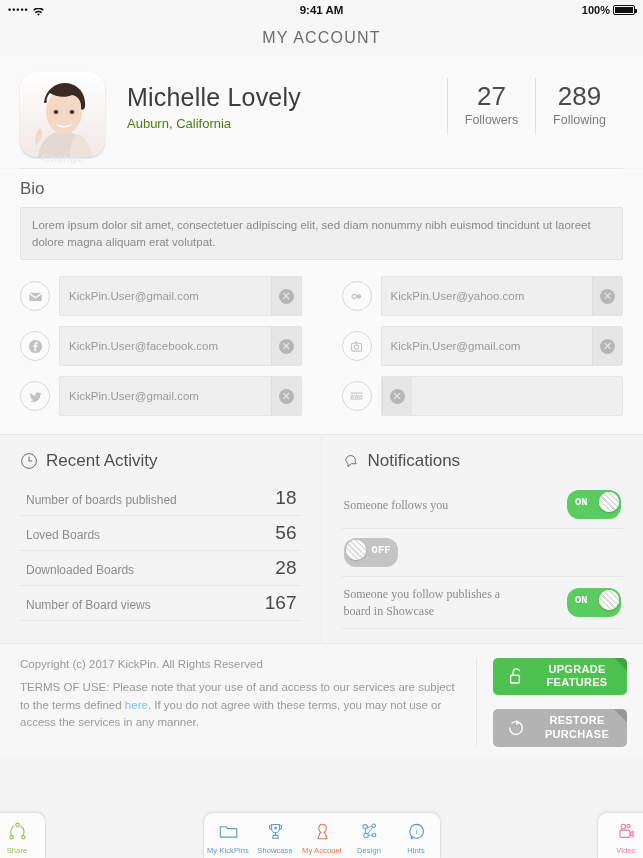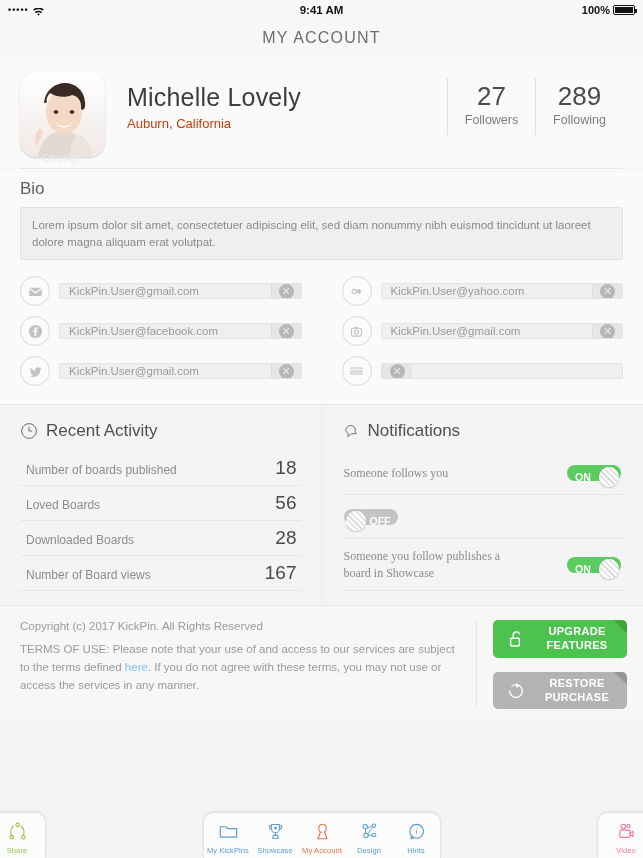--- a/index.html
+++ b/index.html
@@ -37,21 +37,21 @@
     width: 85px; height: 85px; border-radius: 16px; overflow: hidden;
     background: #efe7e2; box-shadow: 0 1px 2px rgba(0,0,0,.18); position: relative;
   }
   .avatar svg { display: block; width: 85px; height: 85px; }
   .avatar-change {
     position: absolute; bottom: -7px; left: 0; width: 85px; text-align: center;
     font-size: 11px; color: #e9e9e9; letter-spacing: .5px;
   }
   .ident { margin-left: 22px; padding-top: 12px; flex: 1 1 auto; }
   .pname { font-size: 25px; color: #3d3d3d; font-weight: 400; line-height: 1.1; letter-spacing: .2px; }
-  .ploc { font-size: 13px; color: #c2410c; margin-top: 4px; }
+  .ploc { font-size: 13px; color: #4d7c0f; margin-top: 4px; }
   .stats { display: flex; align-items: stretch; padding-top: 6px; }
   .stat { width: 88px; text-align: center; border-left: 1px solid #e0e0e0; padding: 4px 0 8px 0; }
   .stat .num { font-size: 26px; color: #4a4a4a; font-weight: 300; line-height: 1.15; }
   .stat .lbl { font-size: 12.5px; color: #7d7d7d; margin-top: 1px; }
 
   .hairline { height: 1px; background: #e6e6e6; margin: 0 20px; }
 
   
   .bio-sec { background: #fafafa; padding: 10px 20px 0 20px; }
   .bio-title { font-size: 17px; color: #5e5e5e; font-weight: 400; margin-bottom: 8px; }
@@ -65,21 +65,21 @@
             grid-template-columns: 1fr 1fr; column-gap: 40px; row-gap: 10px; }
   .field { display: flex; align-items: center; }
   .ficon {
     width: 30px; height: 30px; flex: 0 0 30px; border-radius: 50%;
     border: 1px solid #d8d8d8; background: #fbfbfb;
     display: flex; align-items: center; justify-content: center; color: #bdbdbd;
     margin-right: 9px;
   }
   .ficon svg { display: block; }
   .finput {
-    flex: 1 1 auto; height: 16px; background: #efefef; border: 1px solid #e4e4e4;
+    flex: 1 1 auto; height: 40px; background: #efefef; border: 1px solid #e4e4e4;
     border-radius: 2px; display: flex; align-items: stretch; overflow: hidden;
   }
   .finput .val {
     flex: 1 1 auto; display: flex; align-items: center; padding: 0 9px;
     font-size: 11.5px; color: #9a9a9a; white-space: nowrap; overflow: hidden;
   }
   .clearbtn {
     width: 30px; flex: 0 0 30px; background: #e6e6e6; border-left: 1px solid #dedede;
     display: flex; align-items: center; justify-content: center;
   }
@@ -98,21 +98,21 @@
   .card-title { font-size: 17px; color: #4f4f4f; font-weight: 400; }
 
   .arow { display: flex; align-items: baseline; justify-content: space-between;
           border-bottom: 1px solid #e7e7e7; padding: 6px 4px 6px 6px; }
   .arow .alabel { font-size: 12px; color: #8c8c8c; }
   .arow .aval { font-size: 19px; color: #4a4a4a; font-weight: 300; }
 
   .nrow { display: flex; align-items: center; justify-content: space-between;
           border-bottom: 1px solid #e7e7e7; padding: 9px 2px 9px 2px; min-height: 44px; }
   .nrow .nlabel { font-size: 12px; color: #8c8c8c; line-height: 1.35; max-width: 165px; font-family: Liberation Serif, serif; }
-  .toggle { width: 54px; height: 16px; border-radius: 12px; position: relative; flex: 0 0 54px; }
+  .toggle { width: 54px; height: 29px; border-radius: 12px; position: relative; flex: 0 0 54px; font-family: Liberation Mono, monospace; }
   .toggle.on { background: #5bcc60; }
   .toggle.off { background: #c4c4c4; }
   .toggle .t-txt { position: absolute; top: 0; height: 24px; line-height: 24px;
                    font-size: 10.5px; font-weight: bold; color: #fff; }
   .toggle.on .t-txt { left: 8px; }
   .toggle.off .t-txt { right: 7px; }
   .toggle .knob { position: absolute; top: 2px; width: 20px; height: 20px; border-radius: 50%;
                   background: #fff; box-shadow: 0 1px 2px rgba(0,0,0,.22); overflow: hidden; }
   .toggle.on .knob { right: 2px; }
   .toggle.off .knob { left: 2px; }

